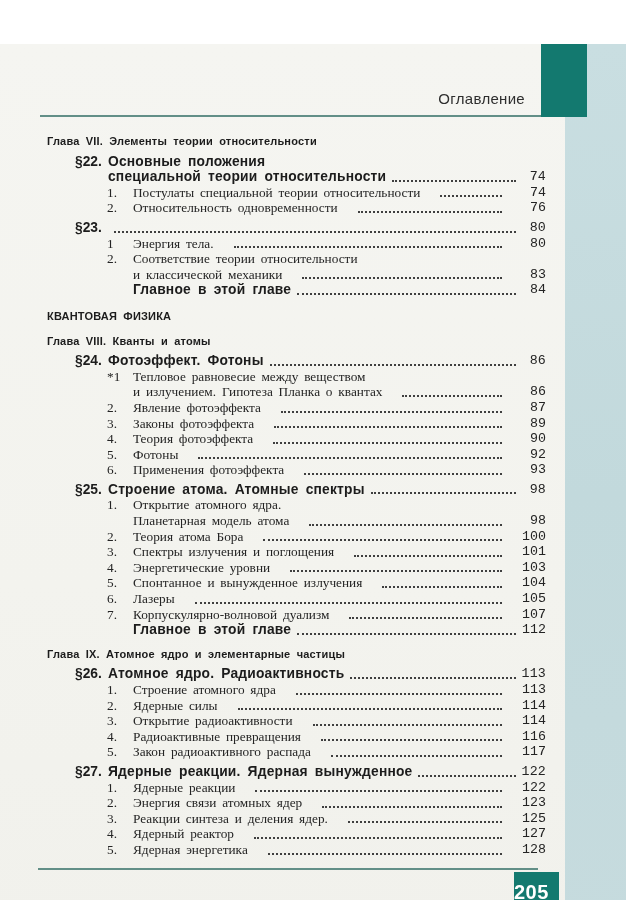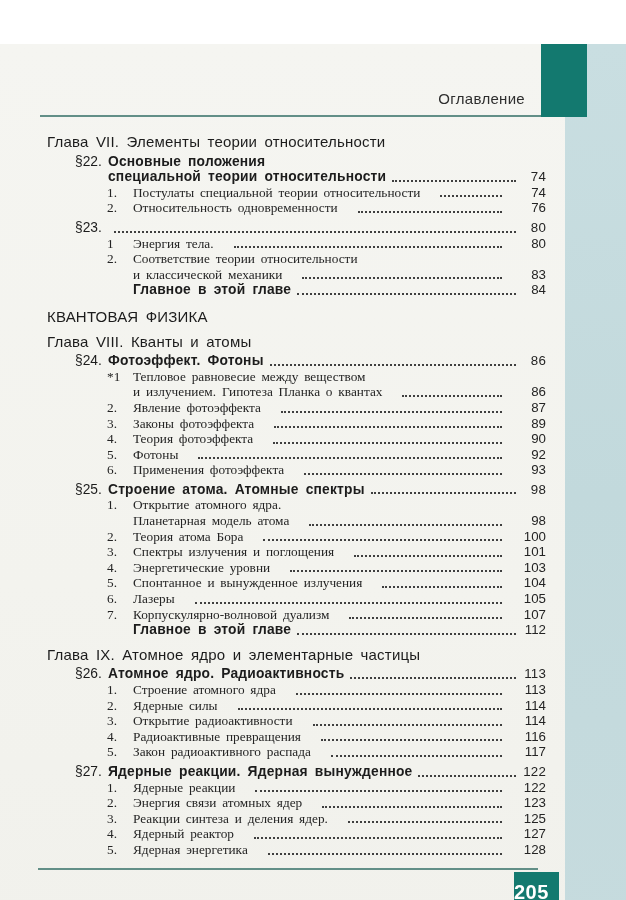--- a/index.html
+++ b/index.html
@@ -71,37 +71,37 @@
   
   .content {
     position: absolute;
     left: 40px; top: 90px;
     width: 506px;
     color: #242424;
   }
   .entry { line-height: 15.6px; font-size: 13.3px; }
 
   .entry.chapter, .entry.part {
-    font-weight: normal;
-    font-size: 15px;
+    font-weight: bold;
+    font-size: 11px;
     color: #1c1c1c;
     padding-left: 7px;
     word-spacing: 3px;
     letter-spacing: 0.2px;
   }
   .entry.chapter { margin: 9px 0 4px 0; }
   .entry.part    { margin: 11px 0 2px 0; }
   .content > .entry:first-child { margin-top: 0; }
 
   .entry.section, .entry.item, .entry.bolditem { display: flex; }
   .entry.section { margin-top: 4px; }
 
   .entry.section > .lbl {
     flex: none; width: 33px; padding-left: 35px;
-    font-weight: normal; font-size: 13.8px; color: #1c1c1c;
+    font-weight: bold; font-size: 13.8px; color: #1c1c1c;
   }
   .entry.section .line, .entry.section .txt {
     font-weight: bold; font-size: 13.8px; color: #1c1c1c;
     word-spacing: 3px; letter-spacing: 0.2px;
   }
 
   .entry.item > .lbl, .entry.bolditem > .lbl {
     flex: none; width: 26px; padding-left: 67px;
     font-family: "Liberation Serif", "DejaVu Serif", serif;
   }
@@ -121,21 +121,21 @@
   .leader {
     flex: 1;
     min-width: 10px;
     border-bottom: 2px dotted #3f3f3f;
     margin: 0 2px 3px 6px;
   }
   .pg {
     flex: none;
     min-width: 28px;
     text-align: right;
-    font-family: Liberation Sans, sans-serif;
+    font-family: Liberation Mono, monospace;
     font-weight: normal;
     font-size: 13.3px;
     color: #242424;
   }
 </style>
 </head>
 <body>
 
 <div class="screen">
 

